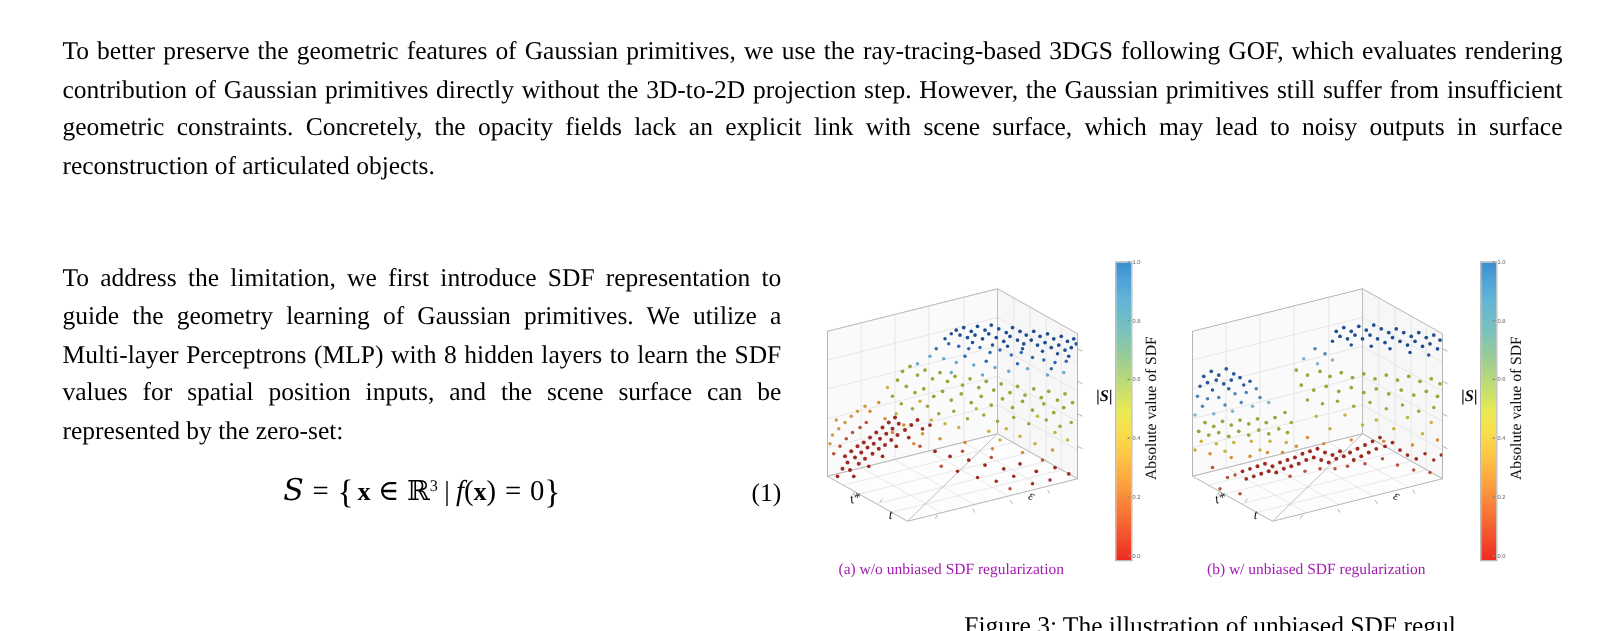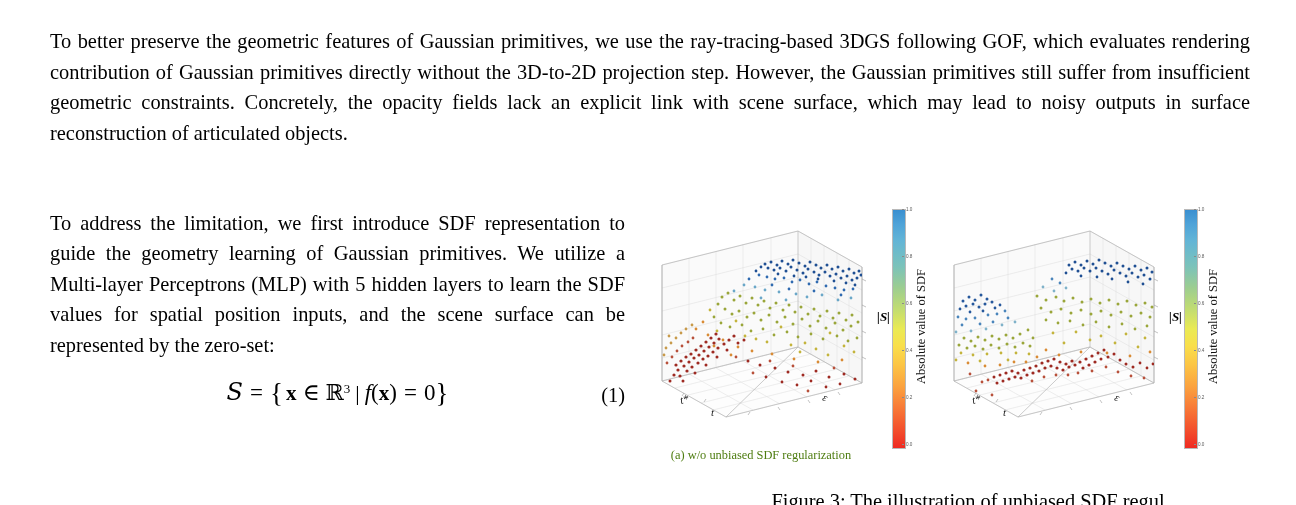--- a/index.html
+++ b/index.html
@@ -215,21 +215,21 @@
     white-space: nowrap;
   }
 
   .subcaption {
     position: absolute;
     top: 243px;
     width: 226px;
     text-align: center;
     font-family: "Liberation Serif", "DejaVu Serif", serif;
     font-size: 12.4px;
-    color: #4d7c0f;
+    color: #a21caf;
   }
 
   #main-caption {
     position: absolute;
     left: 648px;
     top: 487px;
     width: 640px;
     text-align: center;
     font-size: 20.4px;
     line-height: 28px;
@@ -237,21 +237,21 @@
     white-space: nowrap;
     overflow: hidden;
   }
 </style>
 </head>
 <body>
 
 <div id="para-top">To better preserve the geometric features of Gaussian primitives, we use the ray-tracing-based 3DGS following GOF, which evaluates rendering contribution of Gaussian primitives directly without the 3D-to-2D projection step. However, the Gaussian primitives still suffer from insufficient geometric constraints. Concretely, the opacity fields lack an explicit link with scene surface, which may lead to noisy outputs in surface reconstruction of articulated objects.</div>
 
 <div id="left-column">
-  <p id="para-left">To address the limitation, we first introduce SDF representation to guide the geometry learning of Gaussian primitives. We utilize a Multi-layer Perceptrons (MLP) with 5 hidden layers to learn the SDF values for spatial position inputs, and the scene surface can be represented by the zero-set:</p>
+  <p id="para-left">To address the limitation, we first introduce SDF representation to guide the geometry learning of Gaussian primitives. We utilize a Multi-layer Perceptrons (MLP) with 8 hidden layers to learn the SDF values for spatial position inputs, and the scene surface can be represented by the zero-set:</p>
 
   <div id="equation-row">
     <div id="equation">
       <span class="mathcal">S</span><span style="padding:0 7px">=</span><span class="brace">{</span><span class="bx" style="padding-left:3px">x</span><span style="padding:0 6px">∈</span><span class="bb">ℝ</span><sup>3</sup><span class="bar">|</span><span class="fit">f</span><span>(</span><span class="bx">x</span><span>)</span><span style="padding:0 7px">=</span><span>0</span><span class="brace">}</span>
     </div>
     <div id="eq-number">(1)</div>
   </div>
 </div>
 
 <div id="figure">
@@ -947,17 +947,18 @@
           <div class="cb-tick" style="top:92px"><span>0.6</span></div>
           <div class="cb-tick" style="top:139px"><span>0.4</span></div>
           <div class="cb-tick" style="top:186px"><span>0.2</span></div>
           <div class="cb-tick" style="top:233px"><span>0.0</span></div>
         </div>
         <div class="cb-axis-label">
           <span>Absolute value of SDF</span>
         </div>
       </div>
 
+      <div class="subcaption">(b) w/ unbiased SDF regularization</div>
     </div>
   </div>
 </div>
 
 <div id="main-caption">Figure 3: The illustration of unbiased SDF regul</div>
 
 </body></html>

